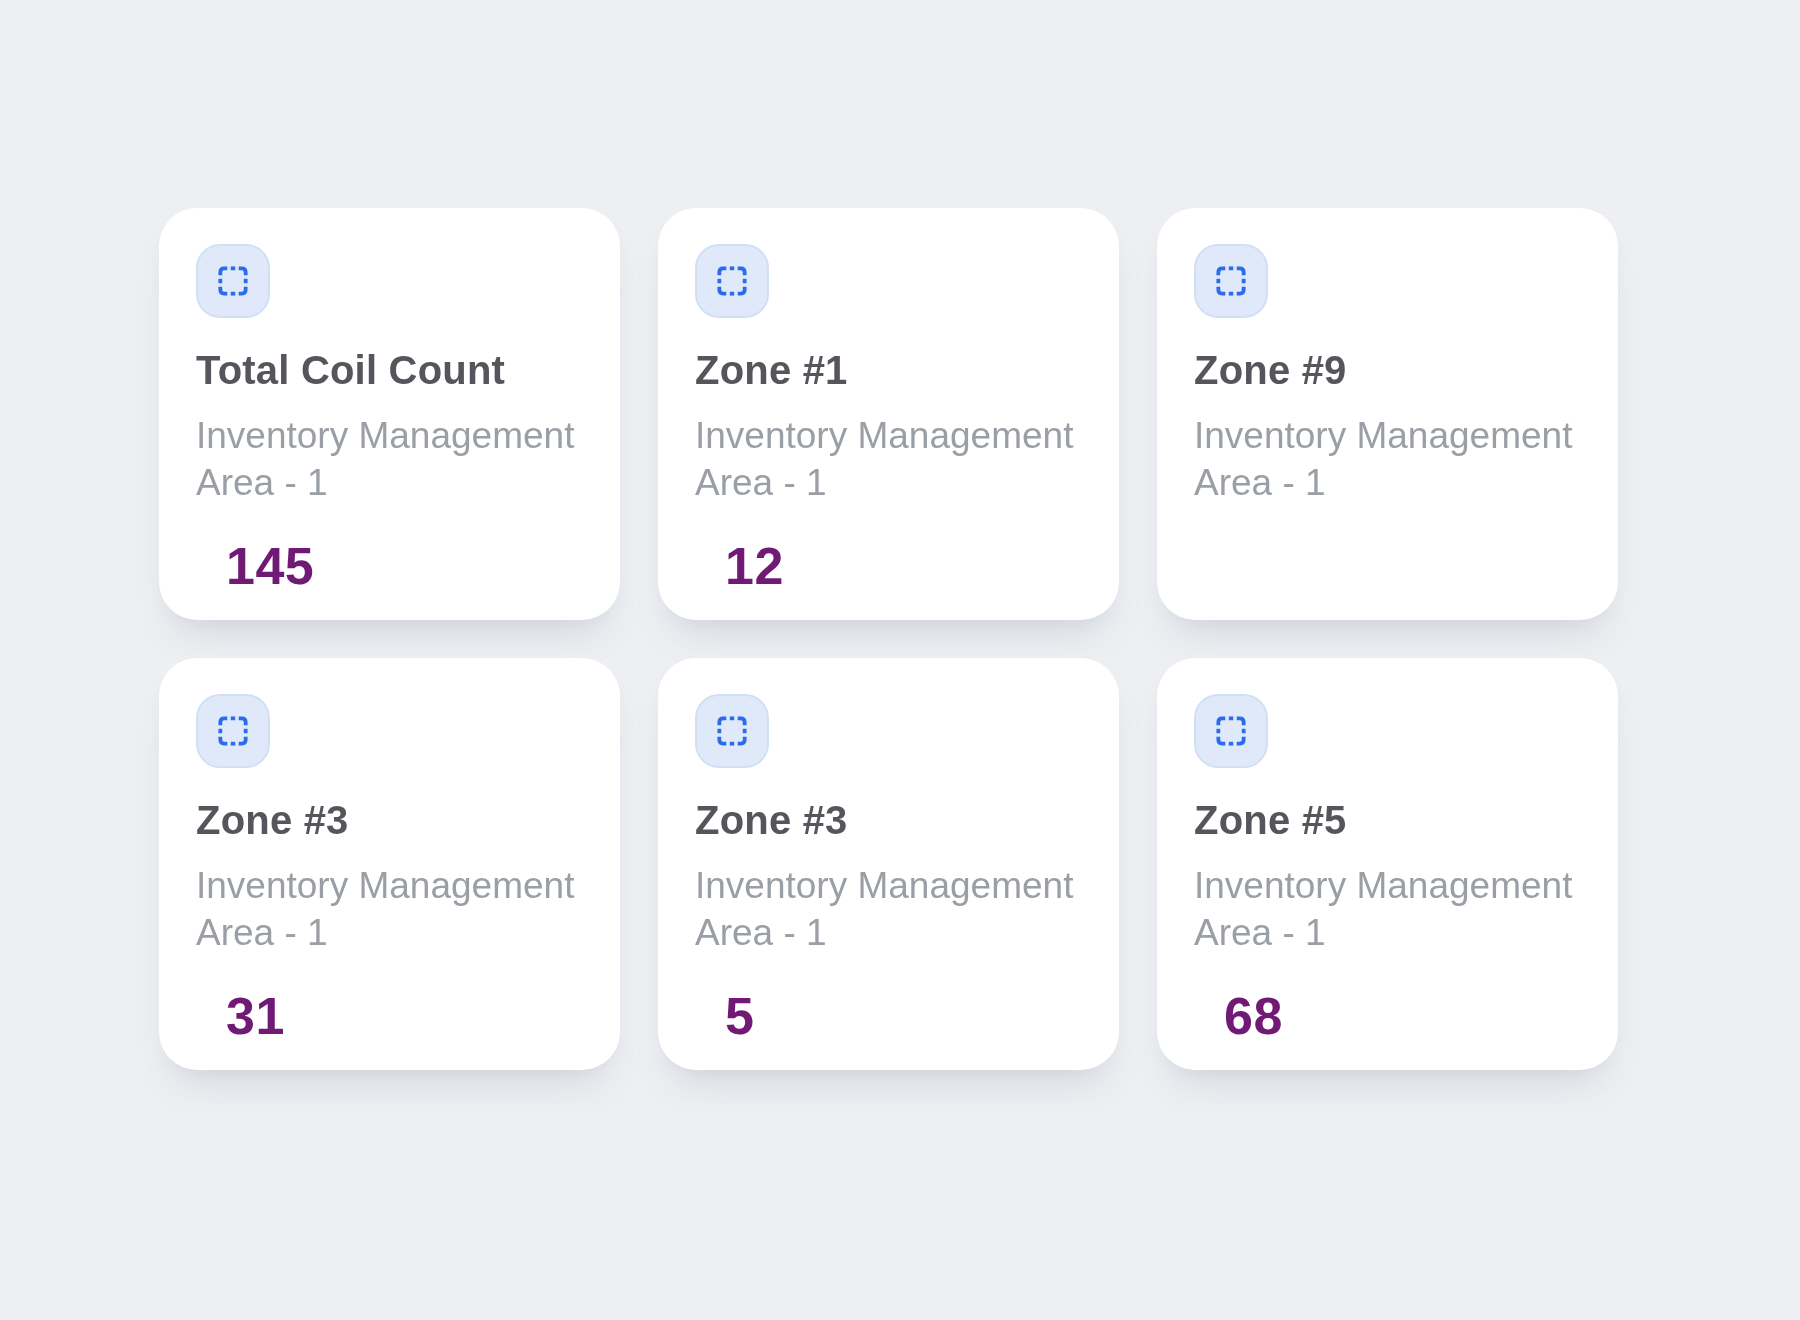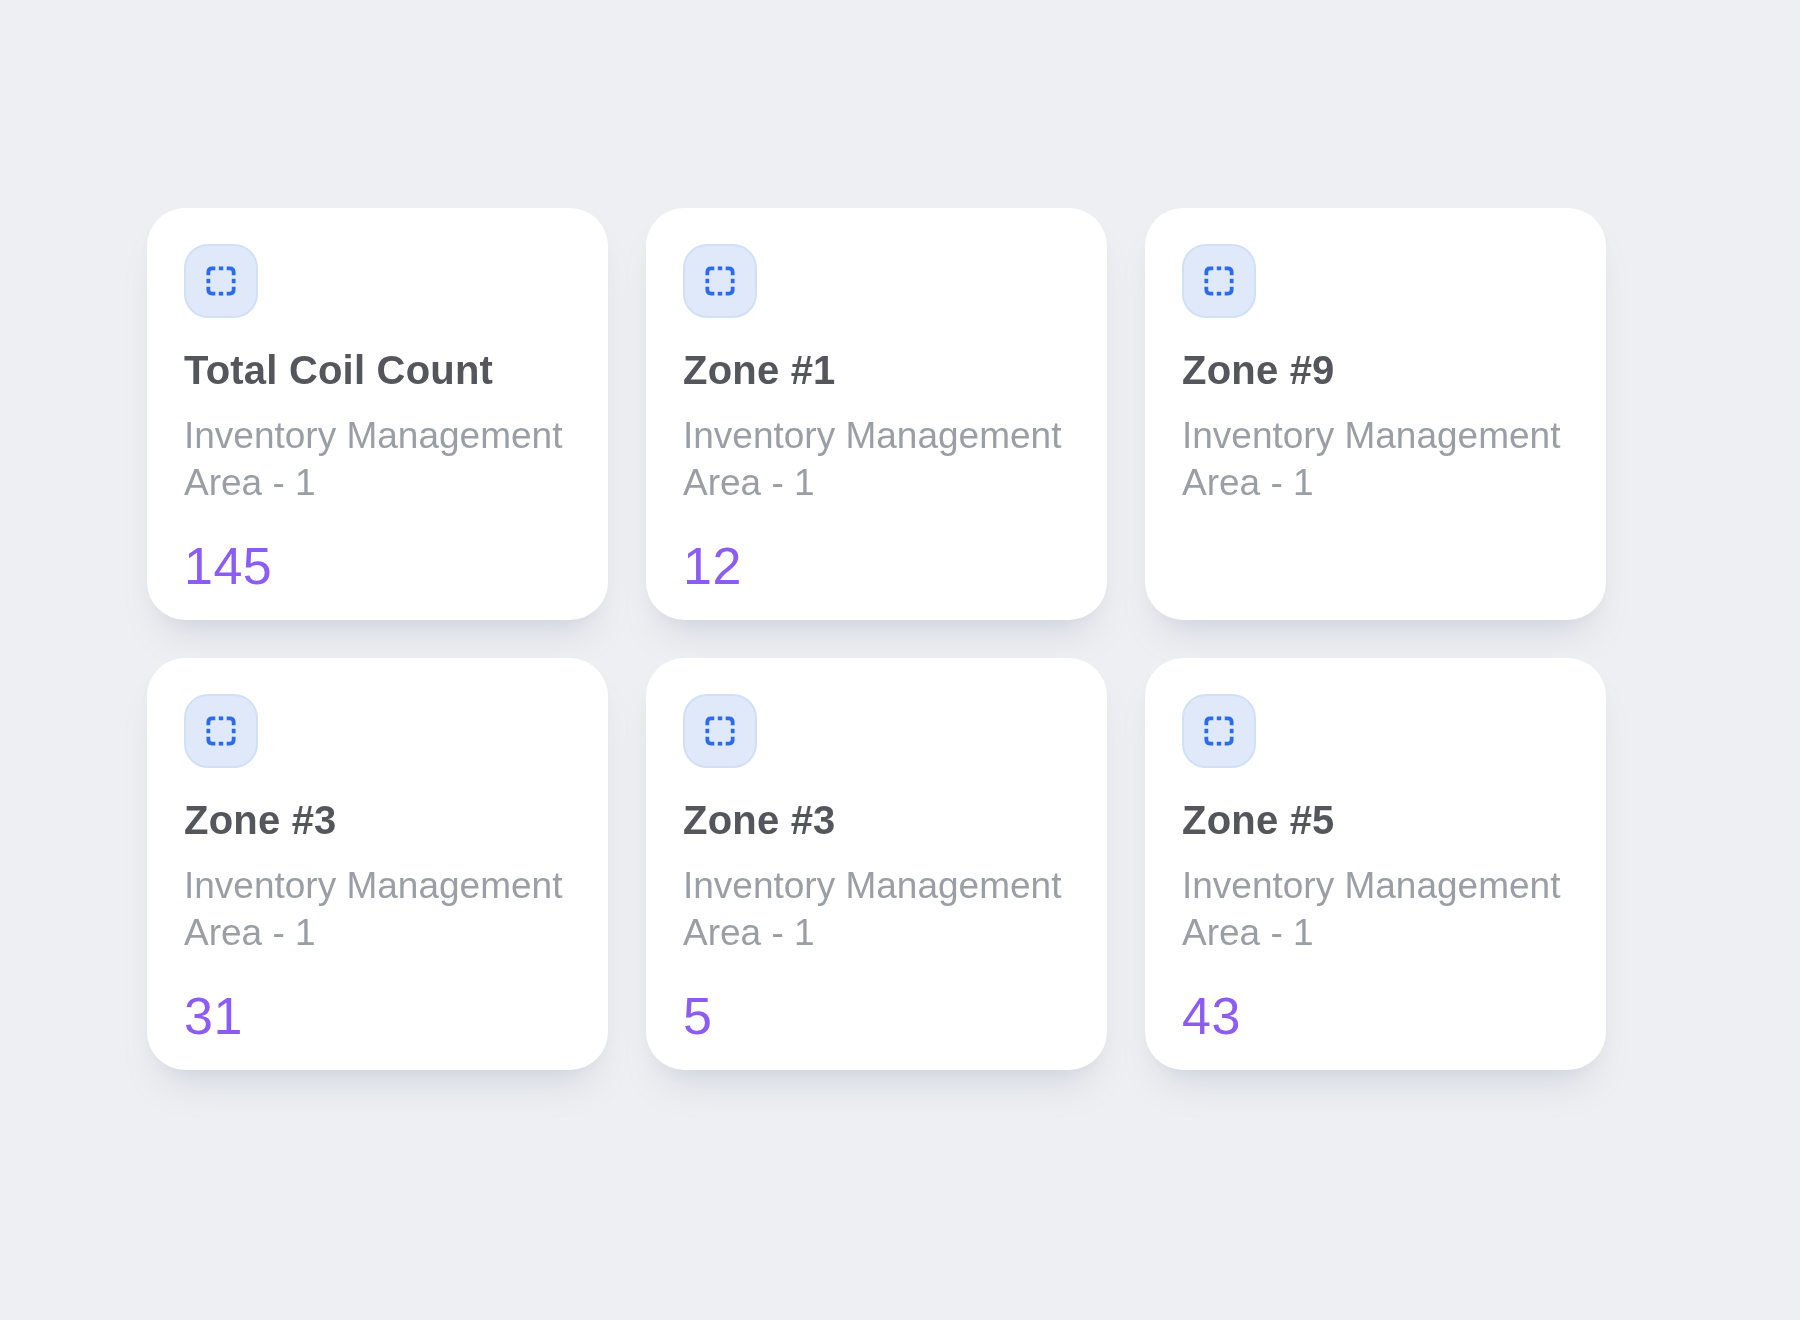--- a/index.html
+++ b/index.html
@@ -9,21 +9,21 @@
   body {
     width: 1800px;
     height: 1320px;
     background: #edeff2;
     font-family: "Liberation Sans", sans-serif;
     position: relative;
     overflow: hidden;
   }
   .stats-grid {
     position: absolute;
-    left: 147px;
+    left: 159px;
     top: 208px;
     display: grid;
     grid-template-columns: repeat(3, 461px);
     grid-auto-rows: 412px;
     column-gap: 65px;
     row-gap: 72px;
     gap: 38px;
   }
   .card {
     box-sizing: border-box;
@@ -64,23 +64,24 @@
     margin-top: 18px;
     font-size: 37px;
     line-height: 47px;
     font-weight: 400;
     color: #9a9ea5;
   }
   .card-value {
     margin-top: auto;
     font-size: 52px;
     line-height: 56px;
-    font-weight: 400;
-    color: #8b5cf6;
+    font-weight: 700;
+    color: #701a75;
     letter-spacing: 0.5px;
+    margin-left: 30px;
   }
 </style>
 </head>
 <body>
 
 <main class="stats-grid">
 
   <section class="card">
     <div class="chip">
       <svg viewBox="0 0 24 24" fill="none" stroke="#2b6bec" stroke-width="2.4" stroke-linecap="butt" stroke-linejoin="round">
@@ -178,16 +179,16 @@
         <path d="M15.6 4 H17.6 Q20 4 20 6.4 V8.4"></path>
           <path d="M20 10.6 V13.4"></path>
         <path d="M20 15.6 V17.6 Q20 20 17.6 20 H15.6"></path>
           <path d="M13.4 20 H10.6"></path>
         <path d="M8.4 20 H6.4 Q4 20 4 17.6 V15.6"></path>
           <path d="M4 13.4 V10.6"></path>
       </svg>
     </div>
     <div class="card-title">Zone #5</div>
     <div class="card-subtitle">Inventory Management Area - 1</div>
-    <div class="card-value">43</div>
+    <div class="card-value">68</div>
   </section>
 
 </main>
 
 </body></html>

